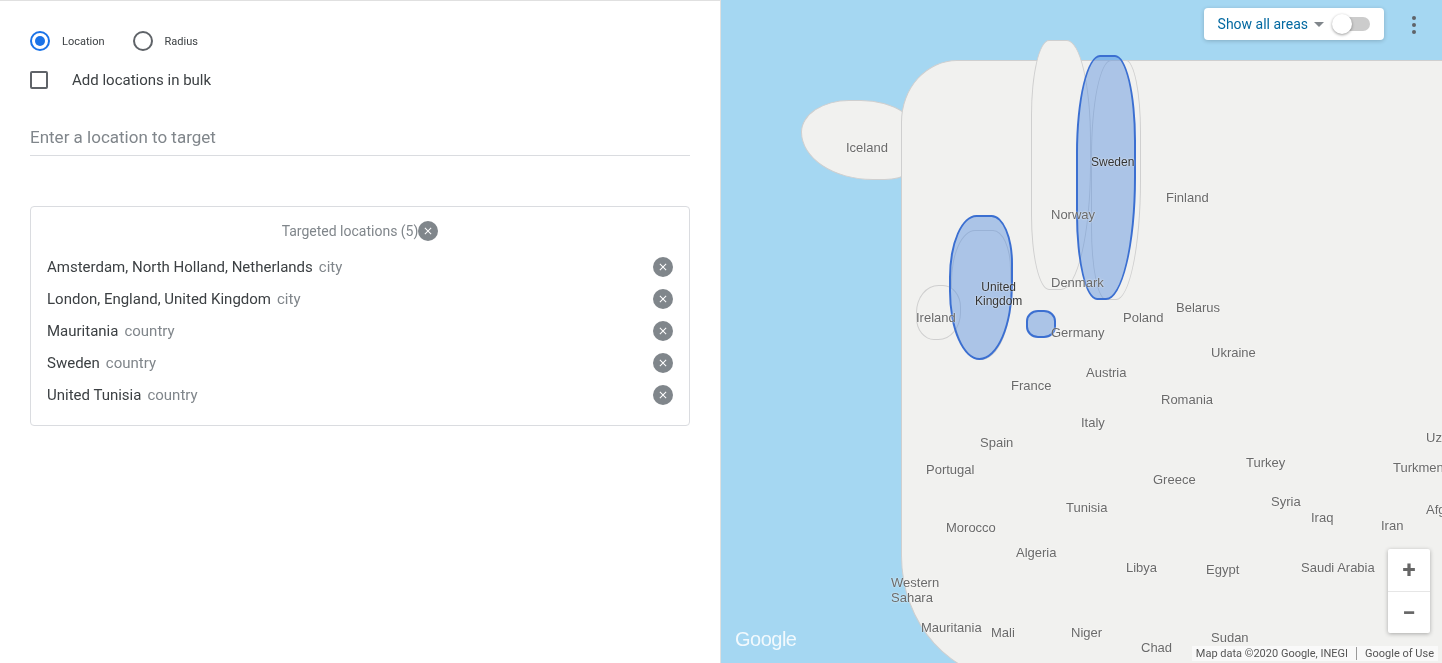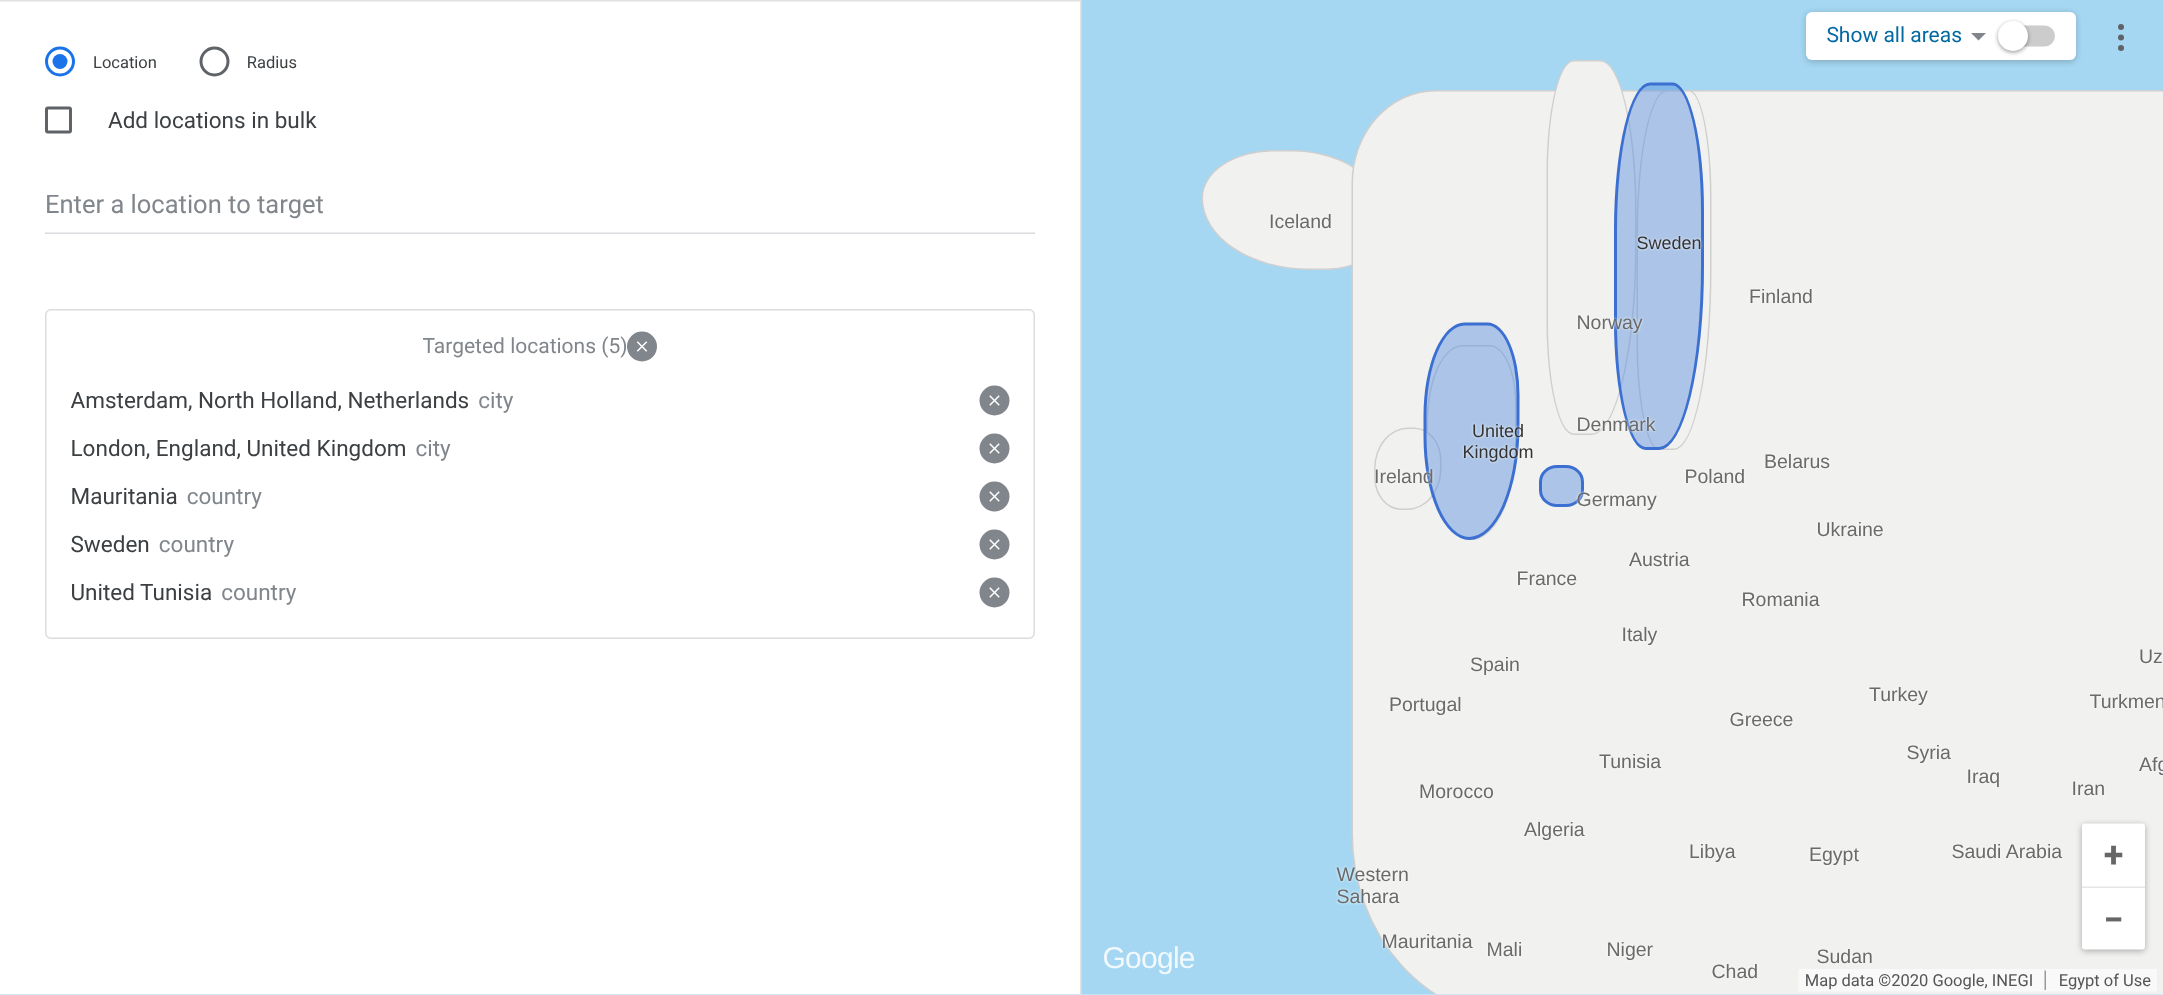--- a/index.html
+++ b/index.html
@@ -404,15 +404,15 @@
   <div class="zoom-controls">
     <div class="zoom-btn">+</div>
     <div class="zoom-btn">−</div>
   </div>
 
   <div class="google-logo">Google</div>
 
   <div class="map-footer">
     <span>Map data ©2020 Google, INEGI</span>
     <span class="divider"></span>
-    <span>Egypt of Use</span>
+    <span>Google of Use</span>
   </div>
 </div>
 
 </body></html>

